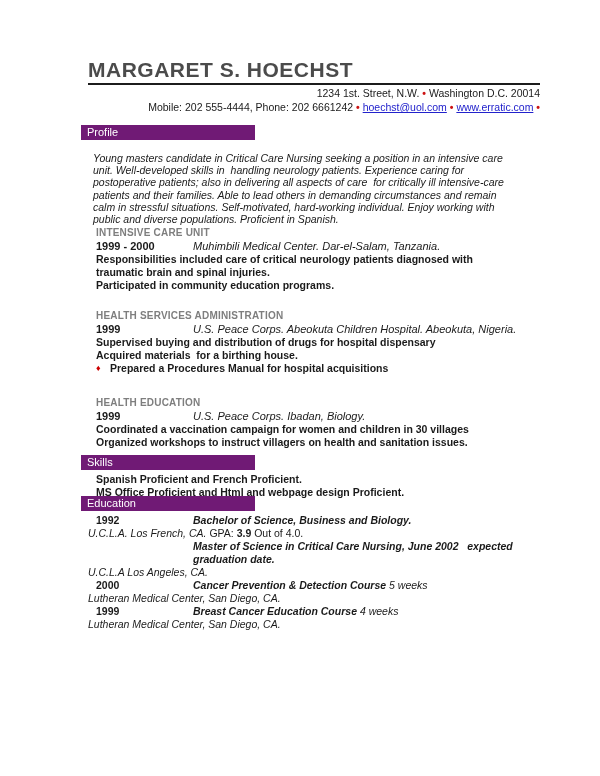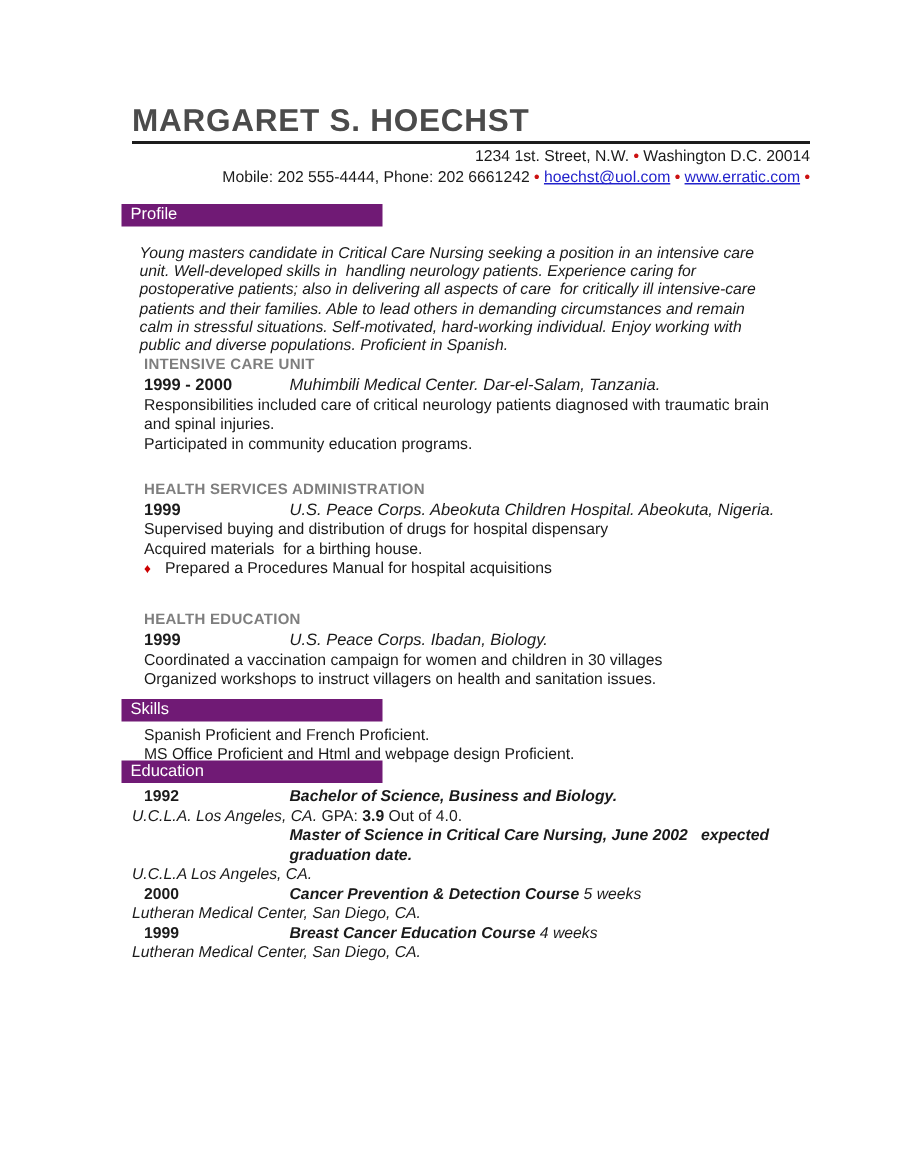--- a/index.html
+++ b/index.html
@@ -4,21 +4,21 @@
 <style>
   html,body{margin:0;padding:0;background:#ffffff;}
   .page{
     position:relative;
     width:600px;height:776px;
     background:#ffffff;
     font-family:"Liberation Sans", sans-serif;
     color:#1a1a1a;
     overflow:hidden;
   }
-  .content{position:absolute;left:81px;top:69px;width:459px;}
+  .content{position:absolute;left:81px;top:58px;width:459px;}
 
   .name{
     margin-left:7px;
     font-size:21px;line-height:23px;
     font-weight:bold;color:#4b4b4b;letter-spacing:.5px;
   }
   .name-rule{margin-left:7px;margin-top:2px;width:452px;height:2px;background:#1c1c1c;}
 
   .addr{ text-align:right;font-size:10.5px;line-height:12px;margin-top:2px;white-space:pre-wrap;}
   .addr a{color:#2222cc;text-decoration:underline;}
@@ -42,21 +42,21 @@
   .job{padding-left:15px;}
   .job.gap-lg{margin-bottom:18px;}
   .job.gap-xl{margin-bottom:22px;}
   .job-heading{
     margin-top:2px;font-size:10px;line-height:11px;
     font-weight:bold;color:#7e7e7e;letter-spacing:.2px;
   }
   .row{display:flex;margin-top:2px;font-size:11px;line-height:13px;}
   .dates{width:97px;font-weight:bold;flex:0 0 auto;}
   .org{font-style:italic;}
-  .body-line{font-size:10.5px;line-height:13px;width:425px;white-space:pre-wrap;}
+  .body-line{font-size:10.5px;line-height:13px;width:425px;white-space:pre-wrap;font-weight:bold;}
   .bullet-row{display:flex;font-size:10.5px;line-height:13px;}
   .bullet-glyph{color:#cc0000;width:14px;flex:0 0 auto;font-size:9px;line-height:13px;}
 
   .skills-block{padding-left:15px;margin-top:3px;}
   .skills-block .body-line{line-height:12.5px;}
 
   .edu{padding-left:15px;margin-top:3px;font-size:10.5px;line-height:13px;}
   .edu-row{display:flex;}
   .edu-date{width:97px;font-weight:bold;flex:0 0 auto;}
   .degree{font-weight:bold;font-style:italic;width:348px;white-space:pre-wrap;}
@@ -124,21 +124,21 @@
       <div class="body-line">MS Office Proficient and Html and webpage design Proficient.</div>
     </div>
 
     <div class="bar education">Education</div>
     <div class="edu">
 
       <div class="edu-row">
         <div class="edu-date">1992</div>
         <div class="degree">Bachelor of Science, Business and Biology.</div>
       </div>
-      <div class="gpa-line"><span class="it">U.C.L.A. Los Angeles, CA.</span><span class="pre"> GPA: </span><span class="b">3.9</span><span class="pre"> Out of 4.0.</span></div>
+      <div class="gpa-line"><span class="it">U.C.L.A. Los French, CA.</span><span class="pre"> GPA: </span><span class="b">3.9</span><span class="pre"> Out of 4.0.</span></div>
 
       <div class="edu-row">
         <div class="edu-date"></div>
         <div class="degree">Master of Science in Critical Care Nursing, June 2002   expected graduation date.</div>
       </div>
       <div class="school">U.C.L.A Los Angeles, CA.</div>
 
       <div class="edu-row">
         <div class="edu-date">2000</div>
         <div class="degree"><span>Cancer Prevention &amp; Detection Course</span><span class="duration"> 5 weeks</span></div>

